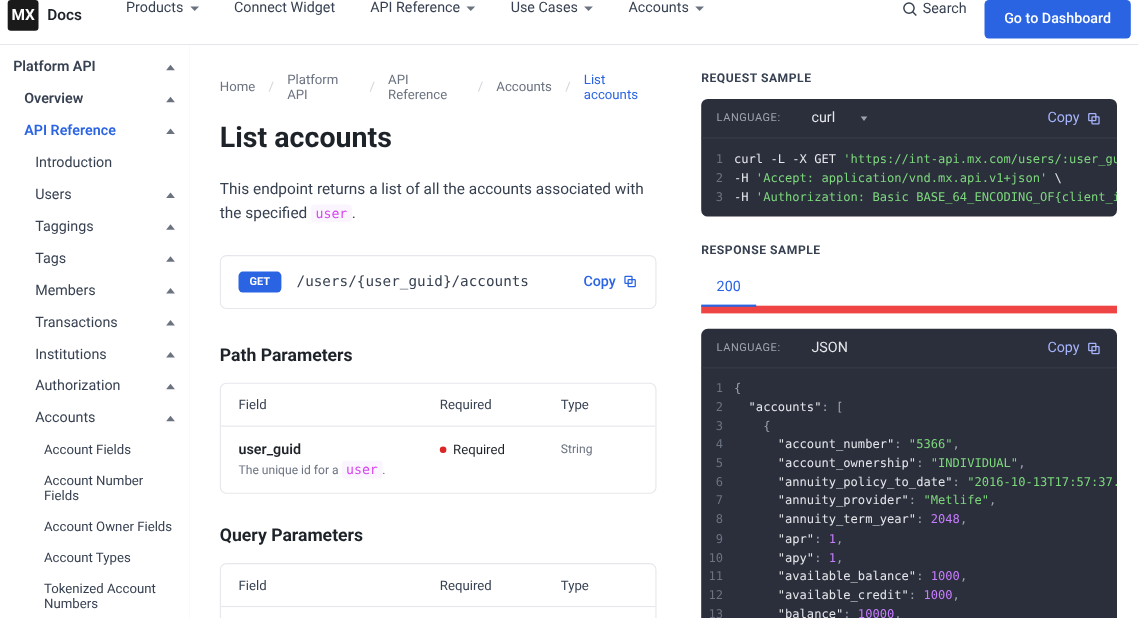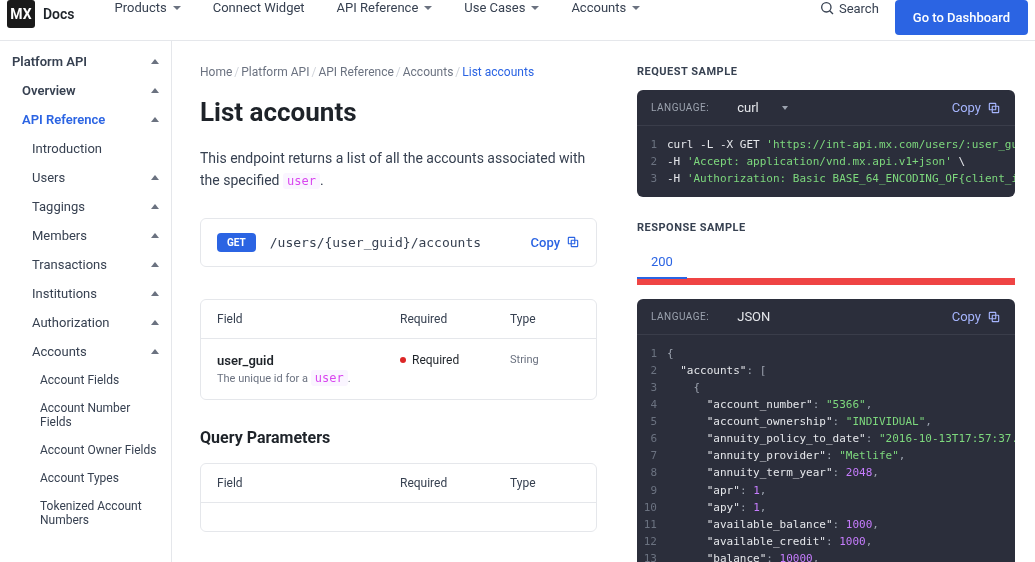--- a/index.html
+++ b/index.html
@@ -20,21 +20,21 @@
 .sb-item{display:flex;align-items:center;justify-content:space-between;padding:7px 12px;font-size:13px;color:#374151;cursor:pointer}
 .sb-item.l1{padding-left:12px;font-weight:600}
 .sb-item.l2{padding-left:22px;font-weight:600}
 .sb-item.l3{padding-left:32px}
 .sb-item.l4{padding-left:40px;font-size:12px}
 .sb-item.active{color:#2b64e3;font-weight:600}
 .sb-chev{width:0;height:0;border-left:4px solid transparent;border-right:4px solid transparent;border-bottom:5px solid #6b7280}
 .content{flex:1;display:flex;overflow:hidden}
 .main{flex:1;padding:24px 28px;overflow-y:auto;max-width:620px}
 .side-panel{width:410px;padding:24px 20px 24px 12px;overflow-y:auto}
-.breadcrumb{display:flex;gap:2px;font-size:12px;color:#6b7280;margin-bottom:18px;align-items:center}
+.breadcrumb{display:flex;gap:12px;font-size:12px;color:#6b7280;margin-bottom:18px;align-items:center}
 .breadcrumb a{color:#6b7280;cursor:pointer}
 .breadcrumb .cur{color:#2b64e3}
 .bc-sep{color:#d1d5db}
 h1{font-size:26px;font-weight:700;margin-bottom:20px}
 .desc{font-size:14px;color:#374151;margin-bottom:26px;line-height:1.6}
 .inline-code{font-family:"SF Mono",Monaco,monospace;font-size:12px;color:#d946ef;background:#faf5ff;padding:1px 4px;border-radius:3px}
 .endpoint-box{border:1px solid #e5e7eb;border-radius:6px;padding:14px 16px;display:flex;align-items:center;gap:14px;margin-bottom:32px}
 .get-chip{background:#2b64e3;color:#fff;font-size:10px;font-weight:700;padding:4px 10px;border-radius:4px}
 .endpoint-path{font-family:"SF Mono",Monaco,monospace;font-size:13px;color:#374151;flex:1}
 .copy-link{display:flex;align-items:center;gap:6px;color:#2b64e3;font-size:13px;font-weight:500;cursor:pointer}
@@ -130,20 +130,24 @@
         </div>
         <div class="sb-item l3">
           <span>Users</span>
           <span class="sb-chev"></span>
         </div>
         <div class="sb-item l3">
           <span>Taggings</span>
           <span class="sb-chev"></span>
         </div>
         <div class="sb-item l3">
+          <span>Tags</span>
+          <span class="sb-chev"></span>
+        </div>
+        <div class="sb-item l3">
           <span>Members</span>
           <span class="sb-chev"></span>
         </div>
         <div class="sb-item l3">
           <span>Transactions</span>
           <span class="sb-chev"></span>
         </div>
         <div class="sb-item l3">
           <span>Institutions</span>
           <span class="sb-chev"></span>
@@ -189,20 +193,21 @@
         <span class="endpoint-path">/users/{user_guid}/accounts</span>
         <span class="copy-link">
           <span>Copy</span>
           <svg class="copy-icon" viewBox="0 0 24 24" fill="none" stroke="#2b64e3" stroke-width="2">
               <rect x="9" y="9" width="11" height="11" rx="1"></rect>
               <rect x="4" y="4" width="11" height="11" rx="1"></rect>
             </svg>
         </span>
       </div>
 
+      <h2>Path Parameters</h2>
       <div class="param-table">
         <div class="param-head">
           <div class="ph-field">Field</div>
           <div class="ph-req">Required</div>
           <div class="ph-type">Type</div>
         </div>
         <div id="path-param-rows">
             <div class="param-row">
               <div class="pr-field">
                 <div class="pr-name">user_guid</div>

